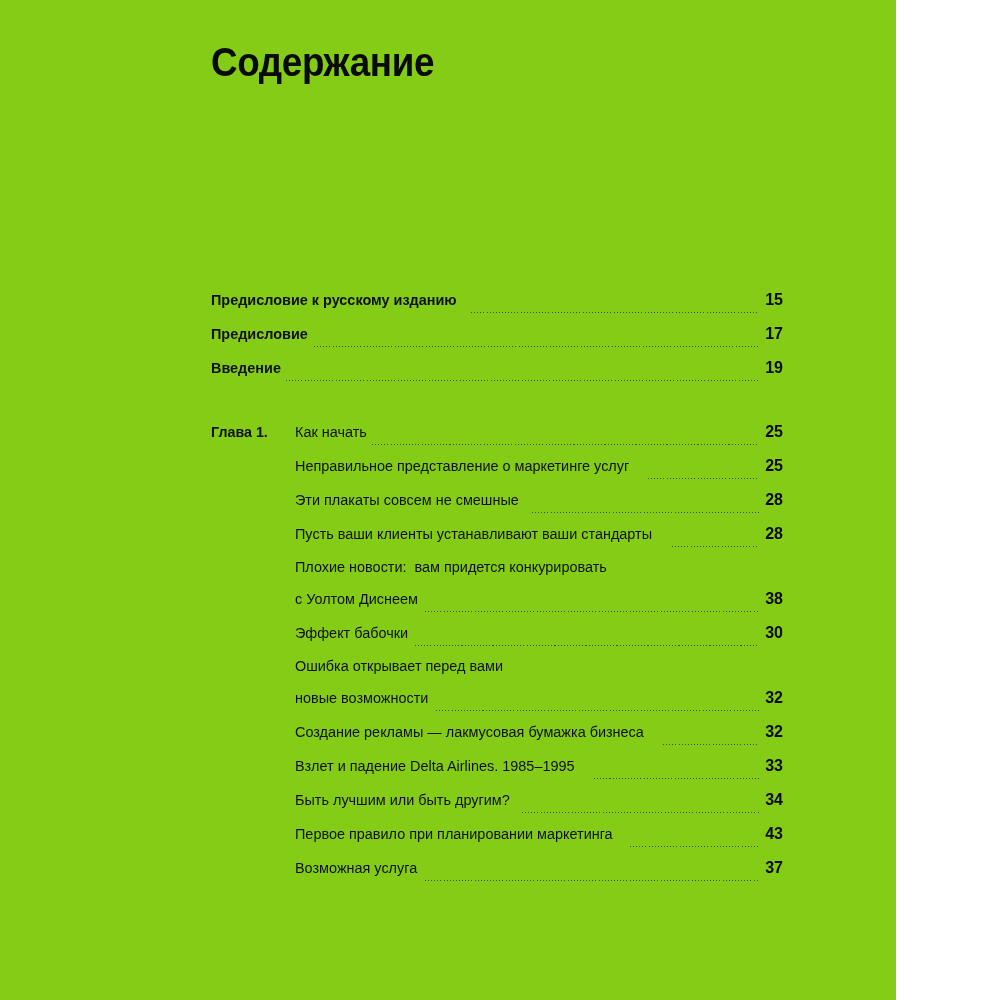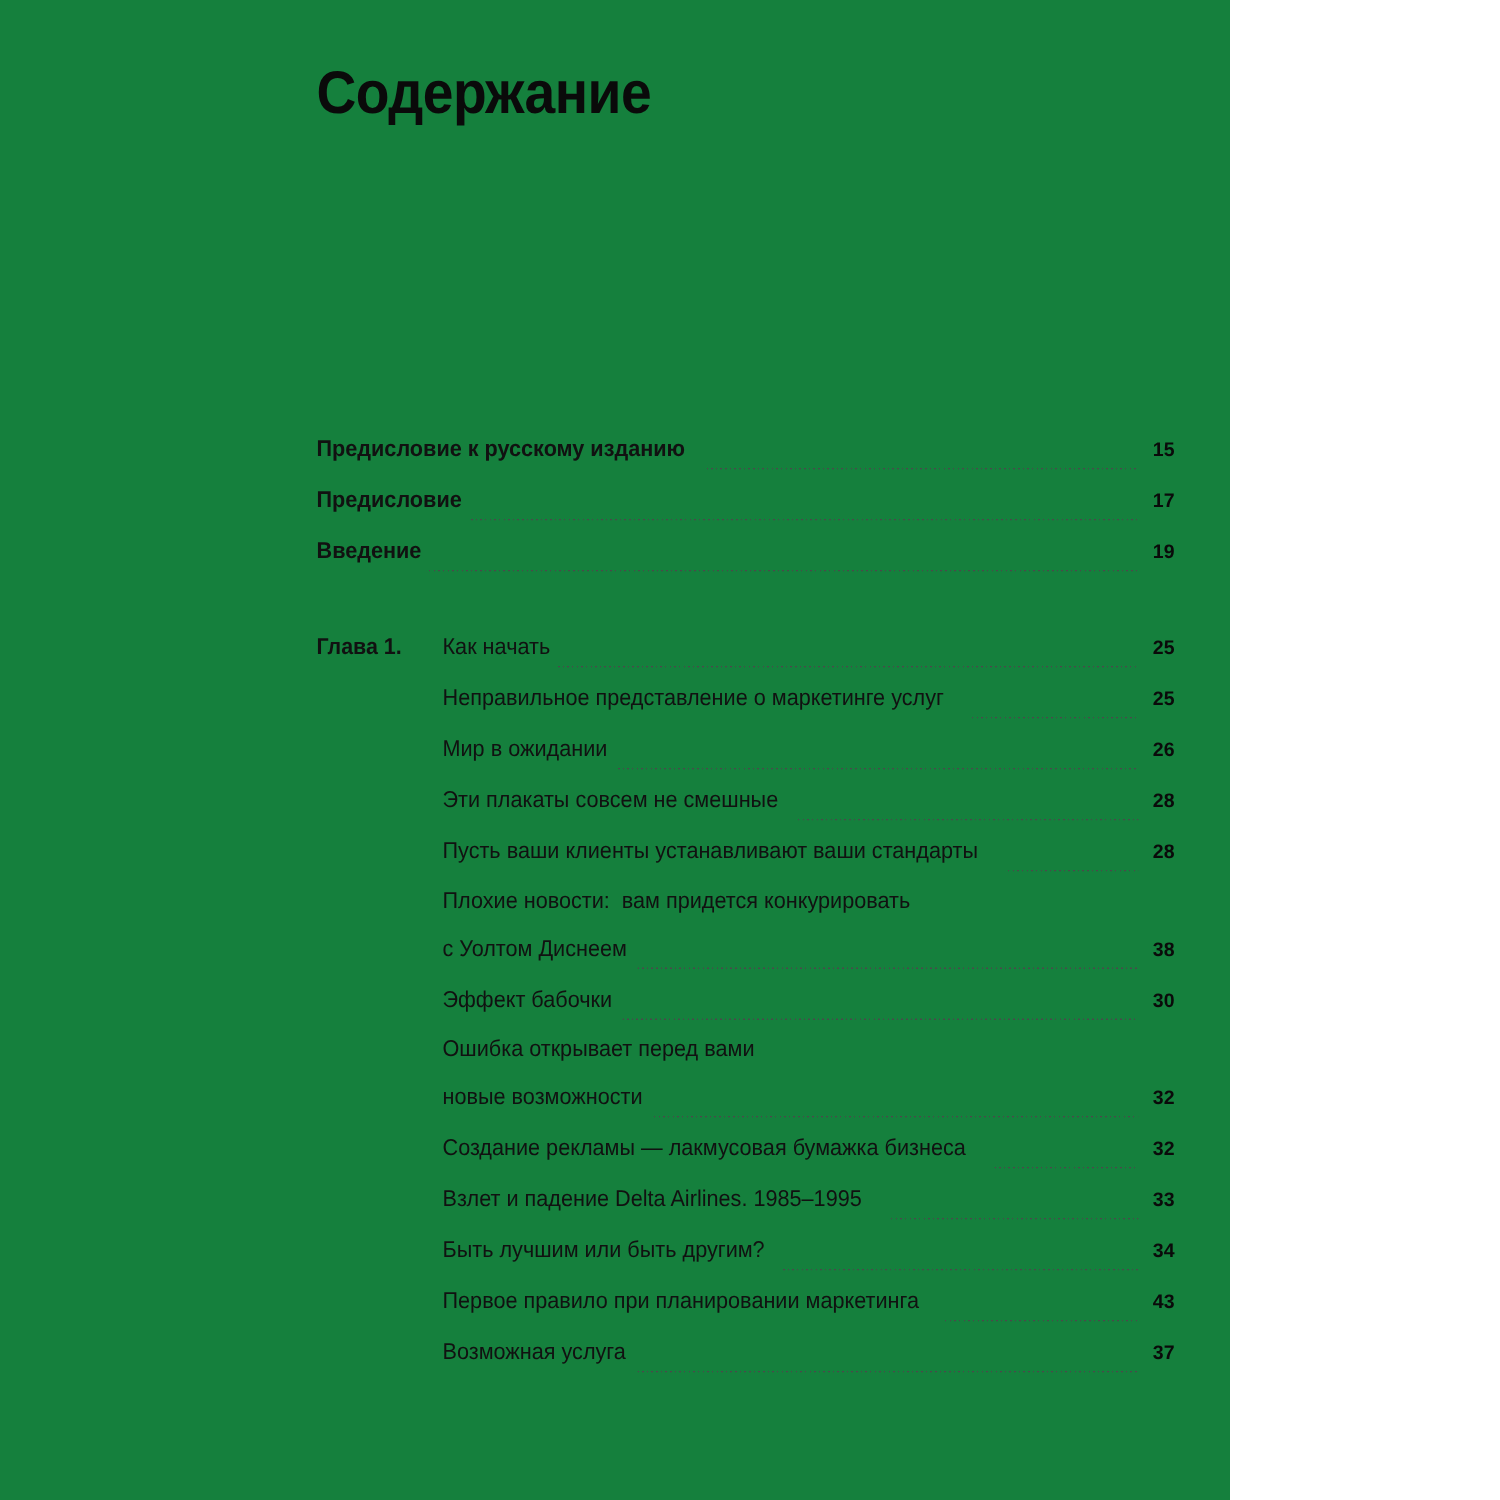--- a/index.html
+++ b/index.html
@@ -11,24 +11,23 @@
     width: 1000px;
     height: 1000px;
     background: #ffffff;
     font-family: "Liberation Sans", "DejaVu Sans", sans-serif;
     color: #0a0a0a;
     overflow: hidden;
   }
 
   .page {
     position: relative;
-    width: 804px;
+    width: 896px;
     height: 1000px;
-    background: #15803d;
-    padding-left: 16px;
+    background: #84cc16;
   }
 
   
   .page-title {
     position: absolute;
     left: 211px;
     top: 38px;
     font-size: 40px;
     font-weight: 700;
     letter-spacing: -0.4px;
@@ -110,21 +109,21 @@
       repeating-linear-gradient(to right,
         #4a4a4a 0px, #4a4a4a 1px,
         rgba(255,255,255,0) 1px, rgba(255,255,255,0) 3.1px);
   }
 
   .page-num {
     flex: 0 0 auto;
     min-width: 22px;
     text-align: right;
     font-weight: 700;
-    font-size: 13px;
+    font-size: 16px;
     color: #0a0a0a;
   }
 
   
   .toc-row.level-sub .indent,
   .toc-row.level-wrap .indent {
     flex: 0 0 auto;
     width: 84px;
   }
 
@@ -181,26 +180,20 @@
         <span class="page-num">25</span>
       </div>
 
       <div class="toc-row level-sub">
         <span class="indent"></span>
         <span class="row-text">Неправильное представление о маркетинге услуг</span>
         <span class="leader"></span>
         <span class="page-num">25</span>
       </div>
 
-      <div class="toc-row level-sub">
-        <span class="indent"></span>
-        <span class="row-text">Мир в ожидании</span>
-        <span class="leader"></span>
-        <span class="page-num">26</span>
-      </div>
 
 
       <div class="toc-row level-sub">
         <span class="indent"></span>
         <span class="row-text">Эти плакаты совсем не смешные</span>
         <span class="leader"></span>
         <span class="page-num">28</span>
       </div>
 
       <div class="toc-row level-sub">

